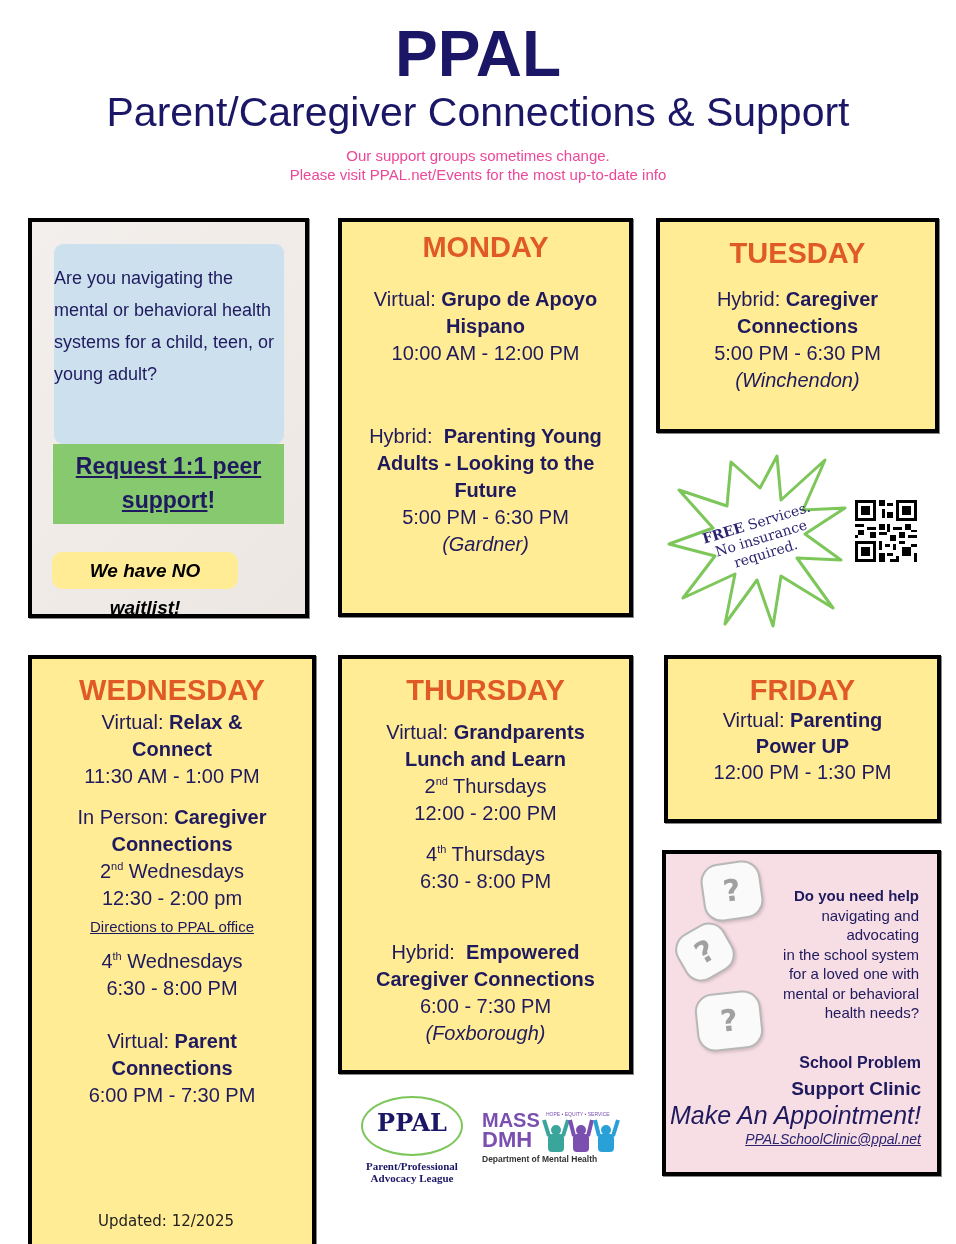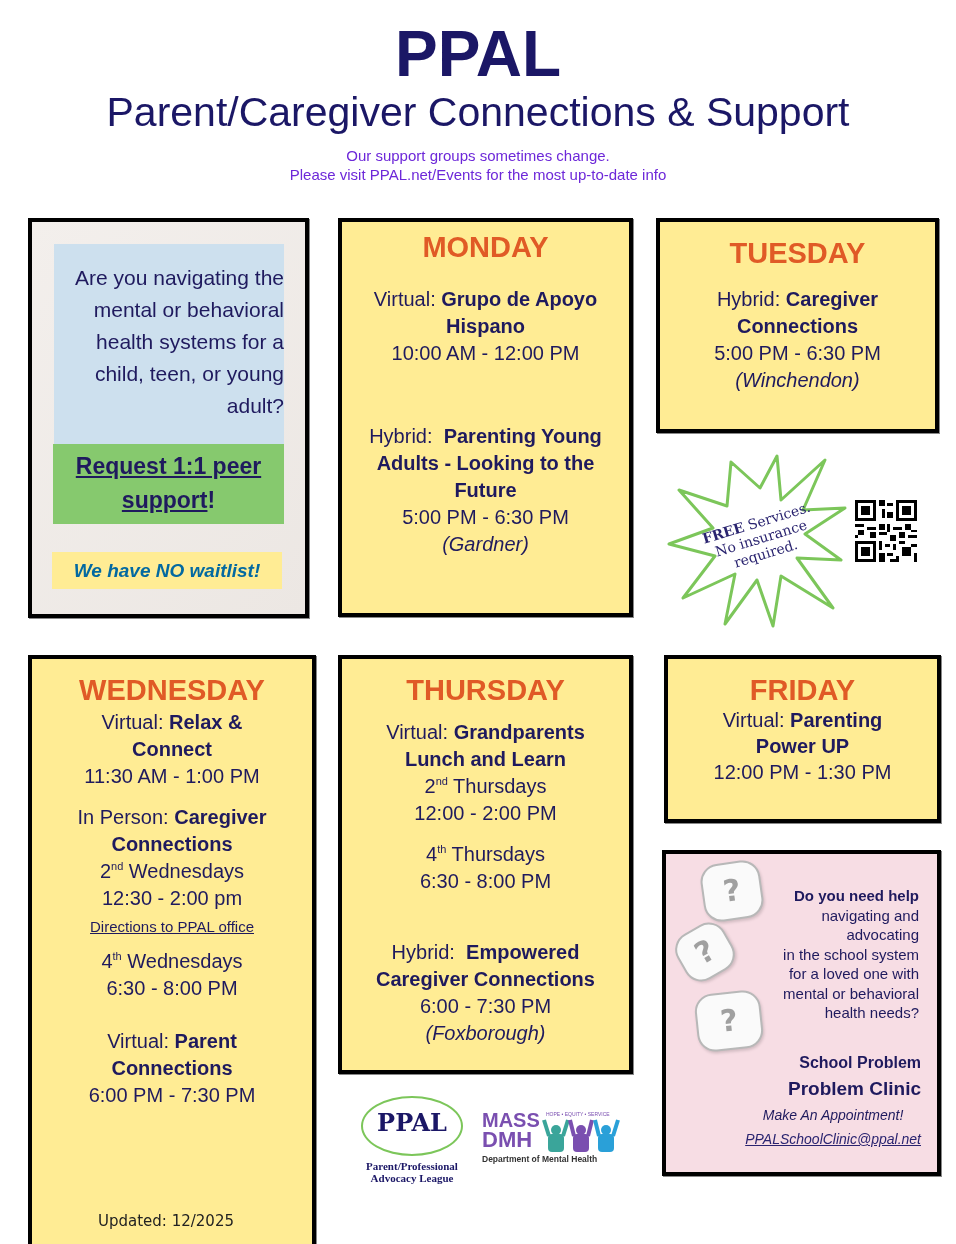--- a/index.html
+++ b/index.html
@@ -4,33 +4,33 @@
 <style>
   html, body { margin: 0; padding: 0; }
   body {
     width: 956px; height: 1244px; position: relative; background: #ffffff;
     font-family: "Liberation Sans", sans-serif; color: #1f1a5e; overflow: hidden;
   }
   .abs { position: absolute; }
   .center { text-align: center; }
   .title { left: 0; width: 956px; top: 14px; font-size: 64px; font-weight: bold; color: #1b1766; letter-spacing: 0px; line-height: 80px; }
   .subtitle { left: 0; width: 956px; top: 86px; font-size: 41px; color: #1b1766; line-height: 52px; }
-  .note { left: 0; width: 956px; top: 146px; font-size: 15px; color: #6d28d9; line-height: 19px; text-align: center; }
+  .note { left: 0; width: 956px; top: 146px; font-size: 15px; color: #ec4899; line-height: 19px; text-align: center; }
   .box { position: absolute; box-sizing: border-box; border: 4px solid #000; background: #ffec94; box-shadow: 1px 1px 0 #888; }
   .day { color: #e05a26; font-weight: bold; font-size: 29px; text-align: center; line-height: 34px; }
   .txt { font-size: 20px; line-height: 27px; text-align: center; color: #1f1a5e; }
   .b { font-weight: bold; }
   .i { font-style: italic; }
   sup { font-size: 11px; vertical-align: 8px; line-height: 0; }
   .link-sm { font-size: 15px; text-decoration: underline; }
   .left-box { background: linear-gradient(135deg,#f3efec,#ece7e3); }
-  .bluepanel { position: absolute; left: 22px; top: 22px; width: 230px; height: 200px; background: #cde0ee; font-size: 21px; line-height: 32px; text-align: right; color: #1f1a5e; padding-top: 18px; box-sizing: border-box; }
+  .bluepanel { position: absolute; left: 22px; top: 22px; width: 230px; height: 200px; background: #cde0ee; font-size: 18px; line-height: 32px; text-align: left; color: #1f1a5e; padding-top: 18px; box-sizing: border-box; border-radius: 9px; }
   .greenpanel { position: absolute; left: 21px; top: 222px; width: 231px; height: 80px; background: #86c96e; text-align: center; font-size: 23px; line-height: 34px; font-weight: bold; color: #1f1a5e; padding-top: 5px; box-sizing: border-box; }
   .greenpanel a { color: #1f1a5e; text-decoration: underline; }
-  .waitpanel { position: absolute; left: 20px; top: 330px; width: 230px; height: 37px; background: #ffec94; text-align: center; font-size: 19px; font-weight: bold; font-style: italic; line-height: 37px; color: #0369a1; }
+  .waitpanel { position: absolute; left: 20px; top: 330px; width: 186px; height: 37px; background: #ffec94; text-align: center; font-size: 19px; font-weight: bold; font-style: italic; line-height: 37px; color: #000000; border-radius: 10px; }
   .clinic { background: #f7dde4; }
   .clinic .q-text { position: absolute; right: 18px; top: 32px; text-align: right; font-size: 15px; line-height: 19.5px; color: #1f1a5e; }
   .clinic .bottom { position: absolute; right: 16px; top: 196px; text-align: right; color: #1f1a5e; }
   .bubble { position: absolute; background: #fafafa; border: 2px solid #b8b8b8; border-radius: 18px; box-shadow: 1px 2px 3px rgba(0,0,0,0.15); color: #a0a0a0; font-size: 30px; font-weight: bold; text-align: center; font-family: "DejaVu Sans", sans-serif; }
   .footer { left: 98px; top: 1212px; font-size: 15px; color: #222; font-family: "DejaVu Sans", sans-serif; }
 </style>
 </head>
 <body>
 
 <div class="abs title center">PPAL</div>
@@ -194,22 +194,22 @@
     <div class="b">Do you need help</div>
     <div>navigating and</div>
     <div>advocating</div>
     <div>in the school system</div>
     <div>for a loved one with</div>
     <div>mental or behavioral</div>
     <div>health needs?</div>
   </div>
   <div class="bottom">
     <div class="b" style="font-size:16px; line-height:26px;">School Problem</div>
-    <div class="b" style="font-size:19px; line-height:26px;">Problem Clinic</div>
-    <div class="i" style="font-size:14px; line-height:26px;text-align:center;">Make An Appointment!</div>
+    <div class="b" style="font-size:19px; line-height:26px;">Support Clinic</div>
+    <div class="i" style="font-size:25px; line-height:26px;text-align:center;">Make An Appointment!</div>
     <a class="i" style="font-size:14px; line-height:22px; text-decoration:underline; color:#2a2470;">PPALSchoolClinic@ppal.net</a>
   </div>
 </div>
 
 <div class="abs" style="left:357px; top:1094px; width:110px; height:95px;">
   <div class="abs" style="left:4px; top:2px; width:98px; height:56px; border:2px solid #7cc65a; border-radius:50%;"></div>
   <div class="abs center" style="left:0; top:14px; width:110px; font-family:'DejaVu Serif',serif; font-weight:bold; font-size:24px; color:#1b1766;">PPAL</div>
   <div class="abs center" style="left:-6px; top:66px; width:122px; font-family:Liberation Serif, serif; font-weight:bold; font-size:11px; line-height:12px; color:#1b1766;">
     <div>Parent/Professional</div>
     <div>Advocacy League</div>

